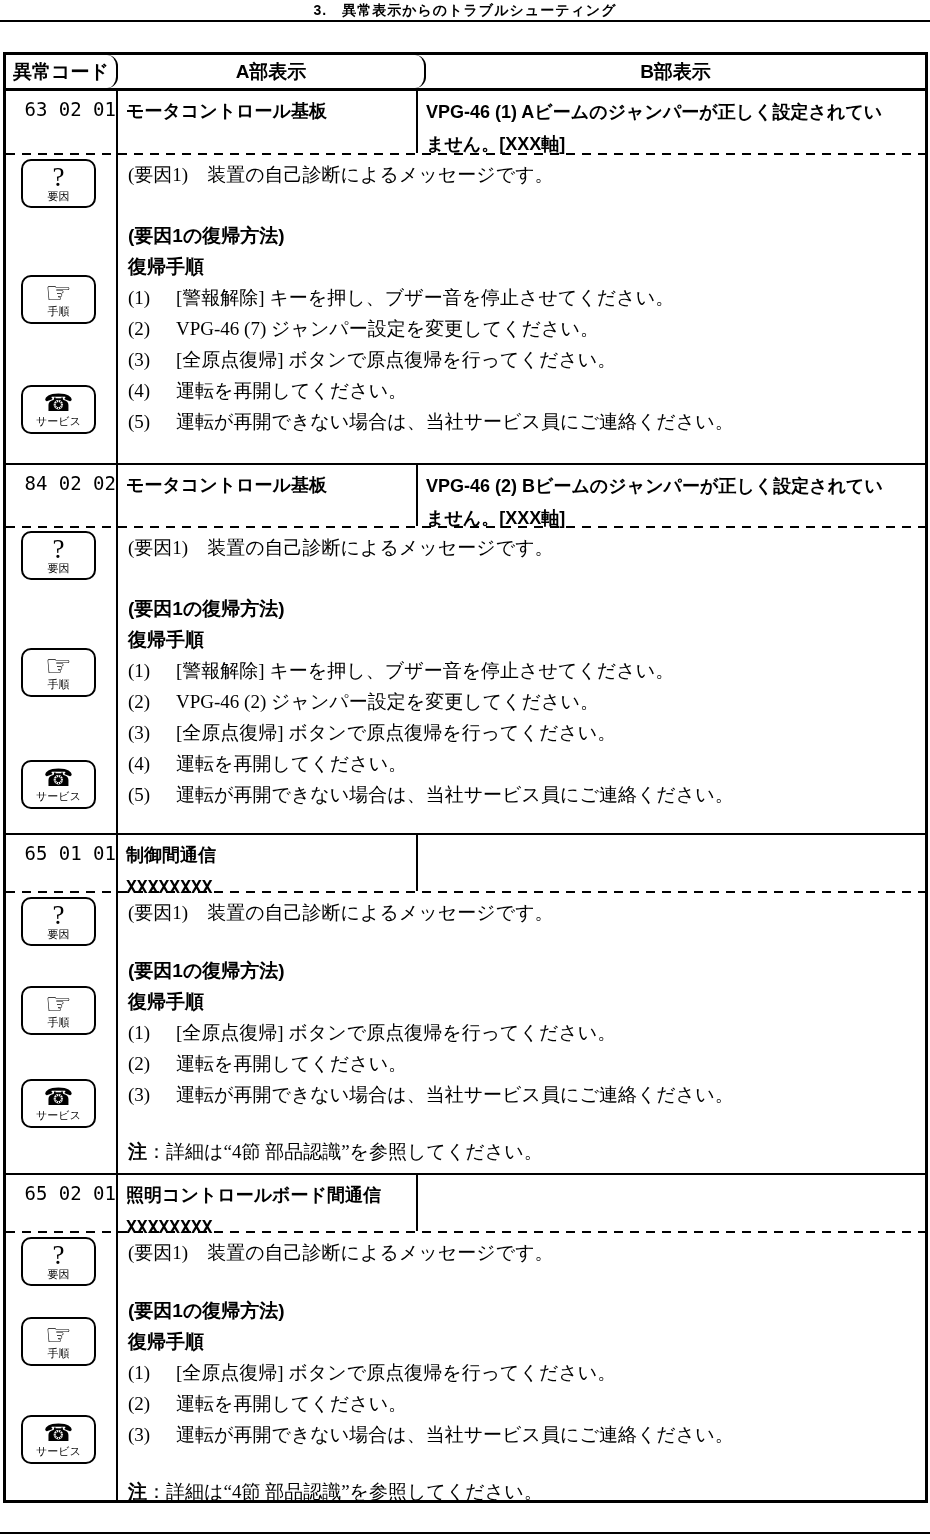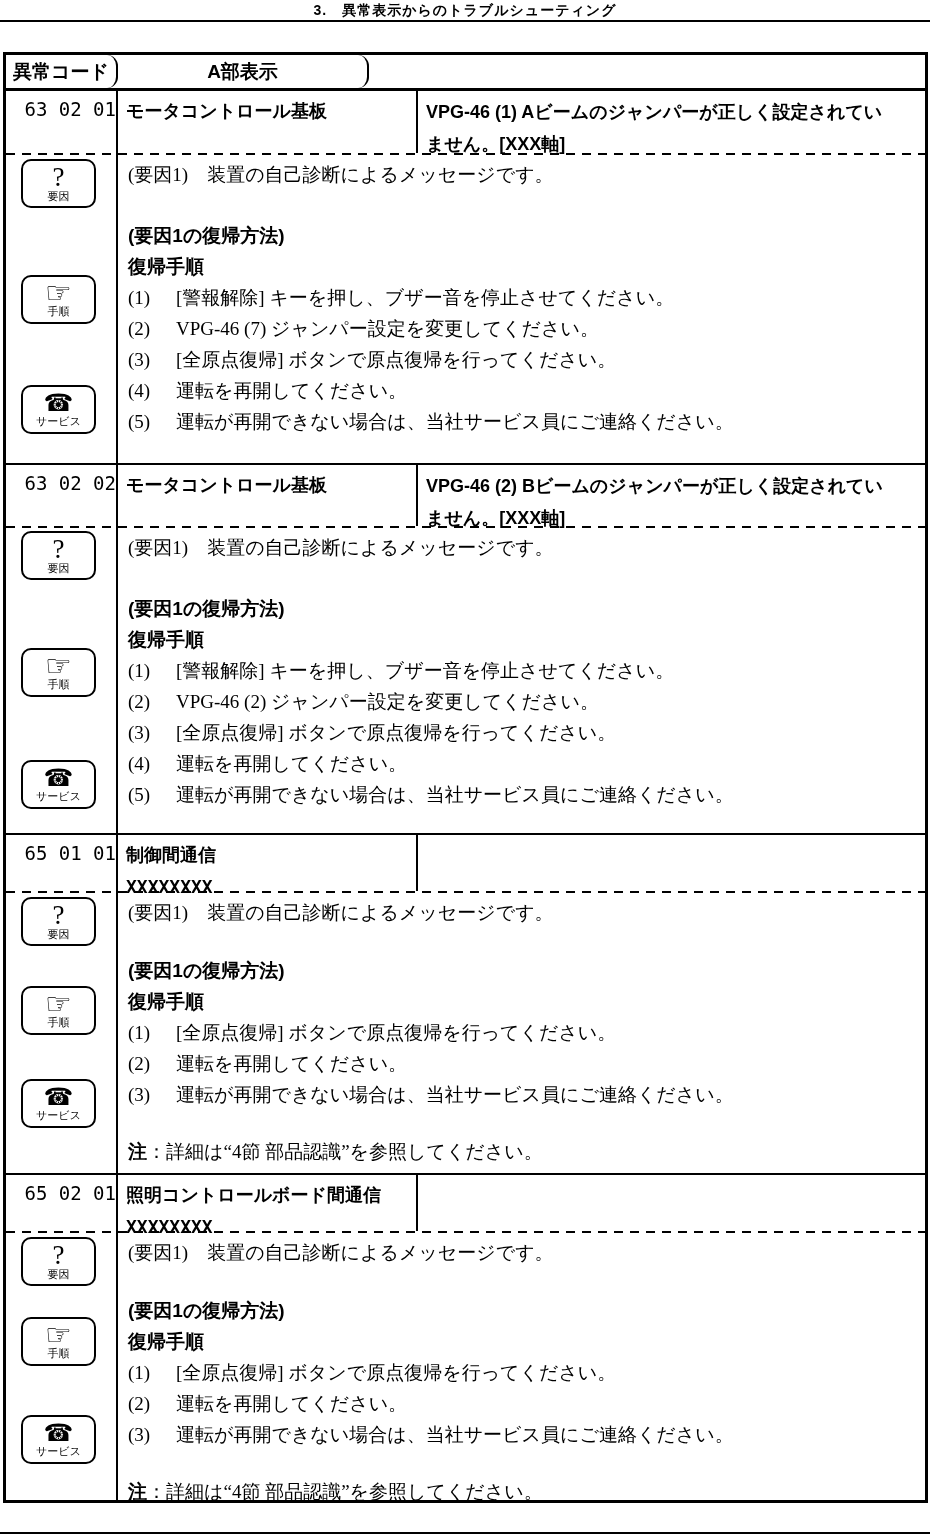--- a/index.html
+++ b/index.html
@@ -22,21 +22,21 @@
     position:absolute; left:3px; top:52px; width:925px;
     border:3px solid #000;
   }
   .hdr-row { display:flex; height:36px; border-bottom:3px solid #000; }
   .hdr-cell {
     display:flex; align-items:center; justify-content:center;
     font-family:"Liberation Sans","DejaVu Sans",sans-serif;
     font-weight:bold; font-size:19px;border-radius:11px;
   }
   .c1 { width:112px; flex:none; border-right:2px solid #000; }
-  .c2 { width:251px; flex:none; border-right:2px solid #000; }
+  .c2 { width:308px; flex:none; border-right:2px solid #000; }
   .c3 { flex:1; }
 
   .sec + .sec { border-top:2px solid #000; }
 
   .code-row { display:flex; }
   .code-cell {
     width:112px; flex:none; border-right:2px solid #000;
     text-align:right; padding-top:7px;
     font-family:"DejaVu Sans Mono","Liberation Mono",monospace;
     font-size:19px; letter-spacing:0px;
@@ -96,20 +96,21 @@
 <body>
 
 <div class="page-title">3.　異常表示からのトラブルシューティング</div>
 <div class="title-rule"></div>
 
 <div class="tbl">
 
   <div class="hdr-row">
     <div class="hdr-cell c1">異常コード</div>
     <div class="hdr-cell c2">A部表示</div>
+    <div class="hdr-cell c3">B部表示</div>
   </div>
 
   <div class="sec">
     <div class="code-row" style="height:62px">
       <div class="code-cell">63 02 01</div>
       <div class="a-cell">
         <div>モータコントロール基板</div>
       </div>
       <div class="b-cell">VPG-46 (1) Aビームのジャンパーが正しく設定されていません。[XXX軸]</div>
     </div>
@@ -152,21 +153,21 @@
         <div class="step">
             <span class="step-no">(5)</span>
             <span class="step-text">運転が再開できない場合は、当社サービス員にご連絡ください。</span>
           </div>
       </div>
     </div>
   </div>
 
   <div class="sec">
     <div class="code-row" style="height:61px">
-      <div class="code-cell">63 02 02</div>
+      <div class="code-cell">84 02 02</div>
       <div class="a-cell">
         <div>モータコントロール基板</div>
       </div>
       <div class="b-cell">VPG-46 (2) Bビームのジャンパーが正しく設定されていません。[XXX軸]</div>
     </div>
     <div class="cause-row" style="height:307px">
       <div class="icon-col">
         <div class="icon-box" style="top:5px">
           <span class="icon-glyph g-q">?</span>
           <span class="icon-label">要因</span>

